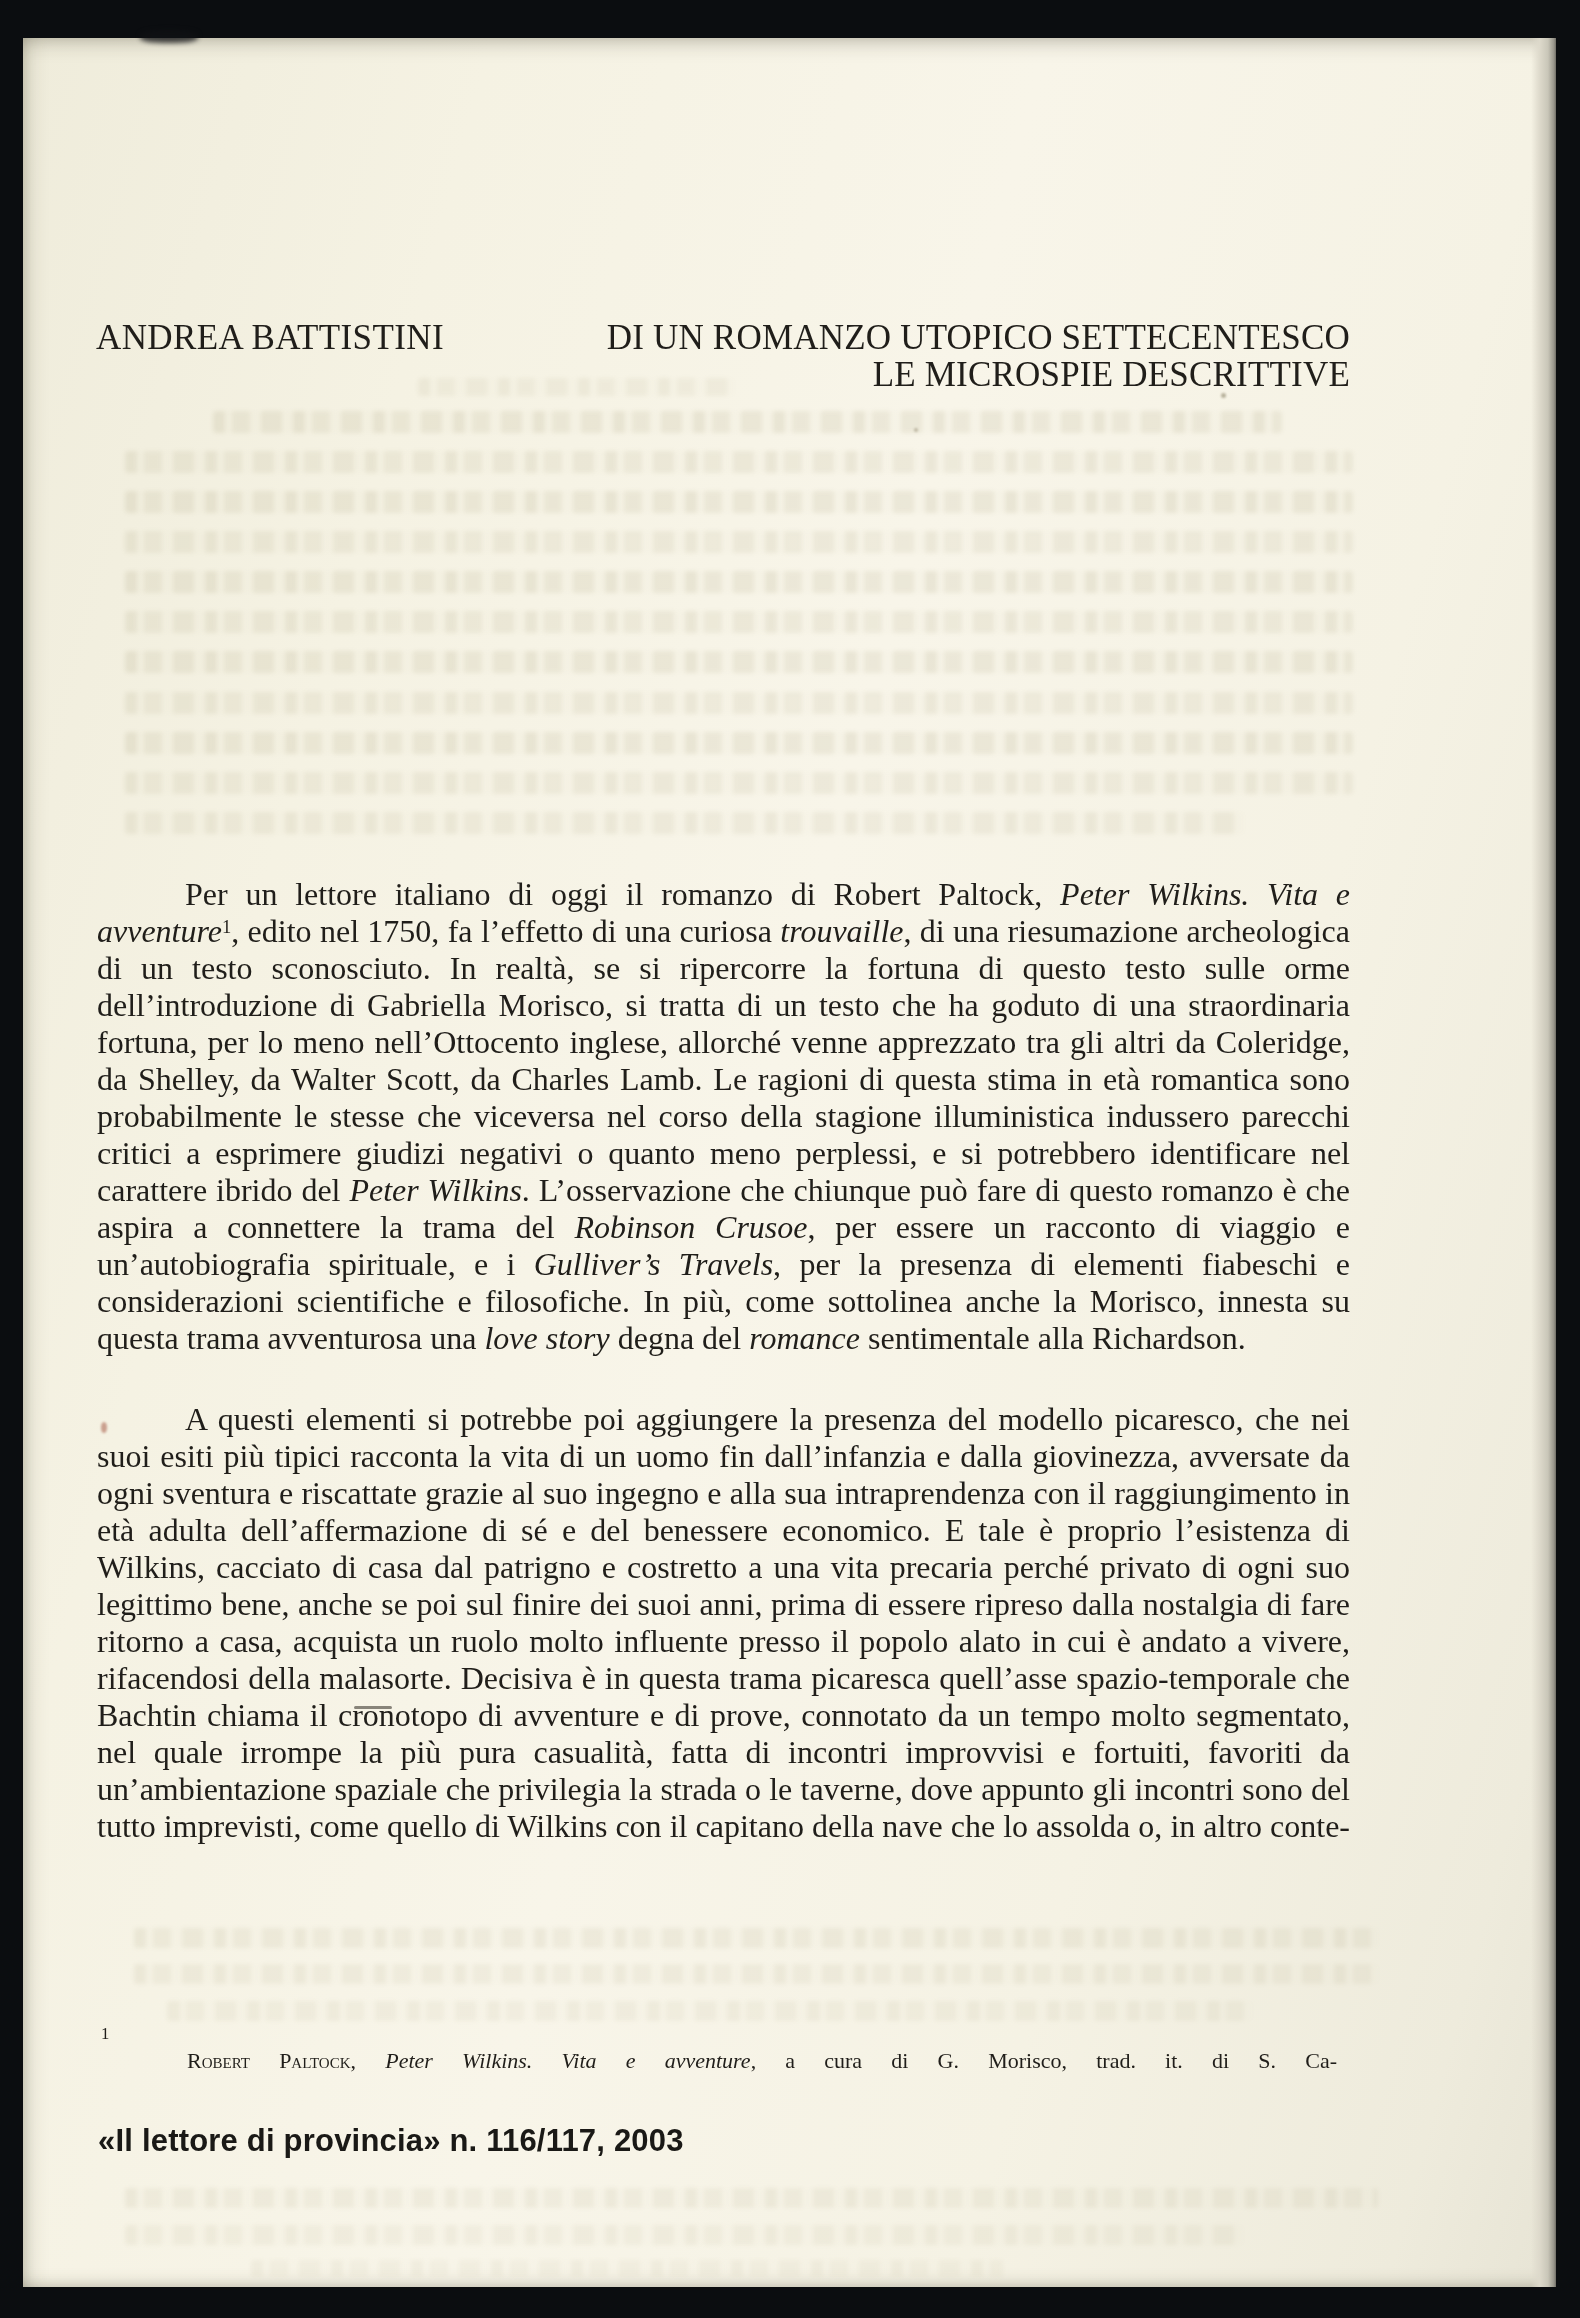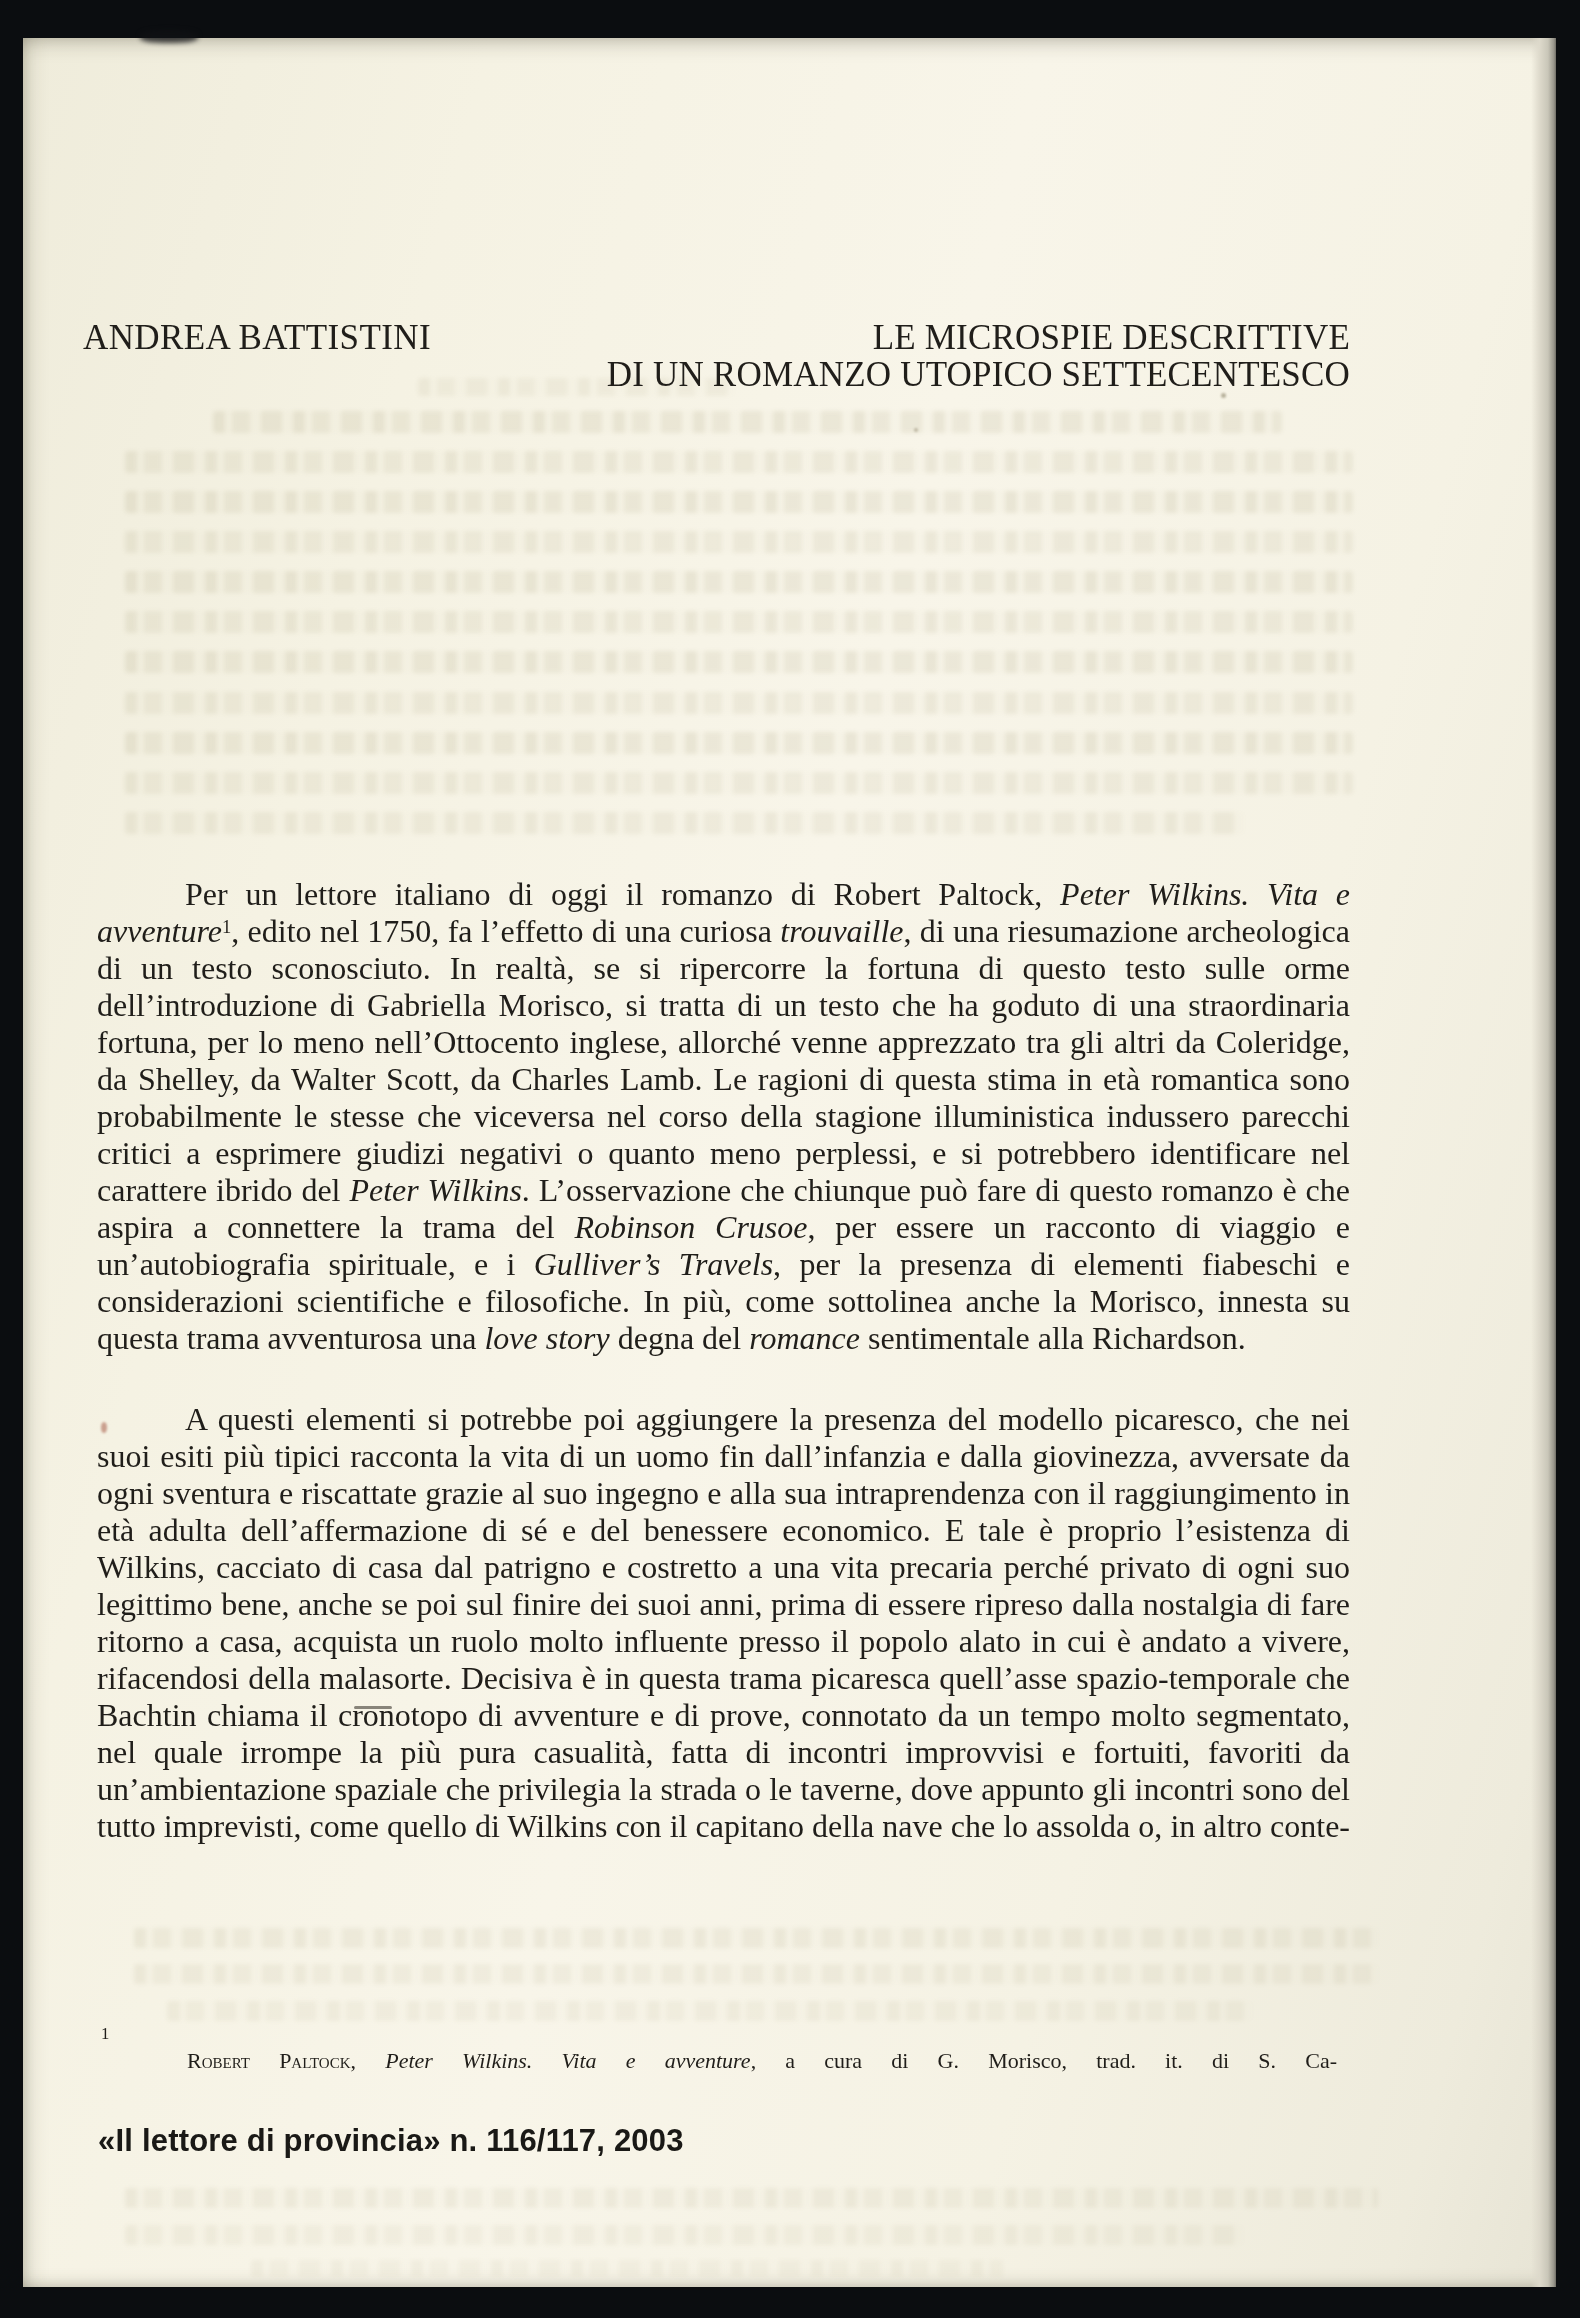--- a/index.html
+++ b/index.html
@@ -16,21 +16,21 @@
       inset 0 13.4px 22px -13.4px rgba(45,40,22,.38),
       inset 18.4px 0 25px -18.4px rgba(60,55,35,.30),
       inset 0 -11.7px 16.7px -11.7px rgba(70,65,45,.35);
   }
   .right-edge{
     position:absolute;right:0;top:0;width:25px;height:100%;
     background:linear-gradient(90deg,rgba(214,211,198,0) 0%,#ddd9cb 35%,#c9c6b8 68%,#97948a 92%,#6e6c64 100%);
   }
   .txt{position:absolute;color:#201e1a;}
   .author{
-    left:83px;top:319px;width:585px;
+    left:96px;top:319px;width:585px;
     font-size:35px;line-height:37px;letter-spacing:0.4px;white-space:nowrap;
   }
   .title{
     left:418px;top:319px;width:932px;text-align:right;
     font-size:35px;line-height:37px;letter-spacing:0.2px;
   }
   .body-text{
     left:97px;top:876px;width:1253px;
     font-size:32px;line-height:37px;text-align:justify;
     hyphens:auto;-webkit-hyphens:auto;
@@ -89,22 +89,22 @@
     <div class="ghost" style="left: 134px; top: 1964px; width: 1245px; height: 20px; opacity: 0.3;"></div>
     <div class="ghost" style="left: 167px; top: 2001px; width: 1086px; height: 20px; opacity: 0.26;"></div>
     <div class="ghost" style="left: 125px; top: 2188px; width: 1253px; height: 20px; opacity: 0.3;"></div>
     <div class="ghost" style="left: 125px; top: 2225px; width: 1119px; height: 20px; opacity: 0.26;"></div>
     <div class="ghost" style="left: 251px; top: 2260px; width: 752px; height: 16.7px; opacity: 0.22;"></div>
   </div>
 
 <div class="txt author">ANDREA BATTISTINI</div>
 
 <div class="txt title">
+  <div>DI UN ROMANZO UTOPICO SETTECENTESCO</div>
   <div>LE MICROSPIE DESCRITTIVE</div>
-  <div>DI UN ROMANZO UTOPICO SETTECENTESCO</div>
 </div>
 
 <div class="txt body-text">
   <p><span class="seg-normal">Per un lettore italiano di oggi il romanzo di Robert Paltock, </span><span class="seg-italic">Peter Wilkins. Vita e avventure</span><span class="seg-sup">1</span><span class="seg-normal">, edito nel 1750, fa l’effetto di una curiosa </span><span class="seg-italic">trouvaille</span><span class="seg-normal">, di una riesumazione archeologica di un testo sconosciuto. In realtà, se si ripercorre la fortuna di questo testo sulle orme dell’introduzione di Gabriella Morisco, si tratta di un testo che ha goduto di una straordinaria fortuna, per lo meno nell’Ottocento inglese, allorché venne apprezzato tra gli altri da Coleridge, da Shelley, da Walter Scott, da Charles Lamb. Le ragioni di questa stima in età romantica sono probabilmente le stesse che viceversa nel corso della stagione illuministica indussero parecchi critici a esprimere giudizi negativi o quanto meno perplessi, e si potrebbero identificare nel carattere ibrido del </span><span class="seg-italic">Peter Wilkins</span><span class="seg-normal">. L’osservazione che chiunque può fare di questo romanzo è che aspira a connettere la trama del </span><span class="seg-italic">Robinson Crusoe</span><span class="seg-normal">, per essere un racconto di viaggio e un’autobiografia spirituale, e i </span><span class="seg-italic">Gulliver’s Travels</span><span class="seg-normal">, per la presenza di elementi fiabeschi e considerazioni scientifiche e filosofiche. In più, come sottolinea anche la Morisco, innesta su questa trama avventurosa una </span><span class="seg-italic">love story</span><span class="seg-normal"> degna del </span><span class="seg-italic">romance</span><span class="seg-normal"> sentimentale alla Richardson.</span></p>
   <p class="justify-last"><span class="seg-normal">A questi elementi si potrebbe poi aggiungere la presenza del modello picaresco, che nei suoi esiti più tipici racconta la vita di un uomo fin dall’infanzia e dalla giovinezza, avversate da ogni sventura e riscattate grazie al suo ingegno e alla sua intraprendenza con il raggiungimento in età adulta dell’affermazione di sé e del benessere economico. E tale è proprio l’esistenza di Wilkins, cacciato di casa dal patrigno e costretto a una vita precaria perché privato di ogni suo legittimo bene, anche se poi sul finire dei suoi anni, prima di essere ripreso dalla nostalgia di fare ritorno a casa, acquista un ruolo molto influente presso il popolo alato in cui è andato a vivere, rifacendosi della malasorte. Decisiva è in questa trama picaresca quell’asse spazio-temporale che Bachtin chiama il cronotopo di avventure e di prove, connotato da un tempo molto segmentato, nel quale irrompe la più pura casualità, fatta di incontri improvvisi e fortuiti, favoriti da un’ambientazione spaziale che privilegia la strada o le taverne, dove appunto gli incontri sono del tutto imprevisti, come quello di Wilkins con il capitano della nave che lo assolda o, in altro conte-</span></p>
 </div>
 
 <div class="txt footnote-marker">1</div>
 
 <div class="txt footnote-text">

